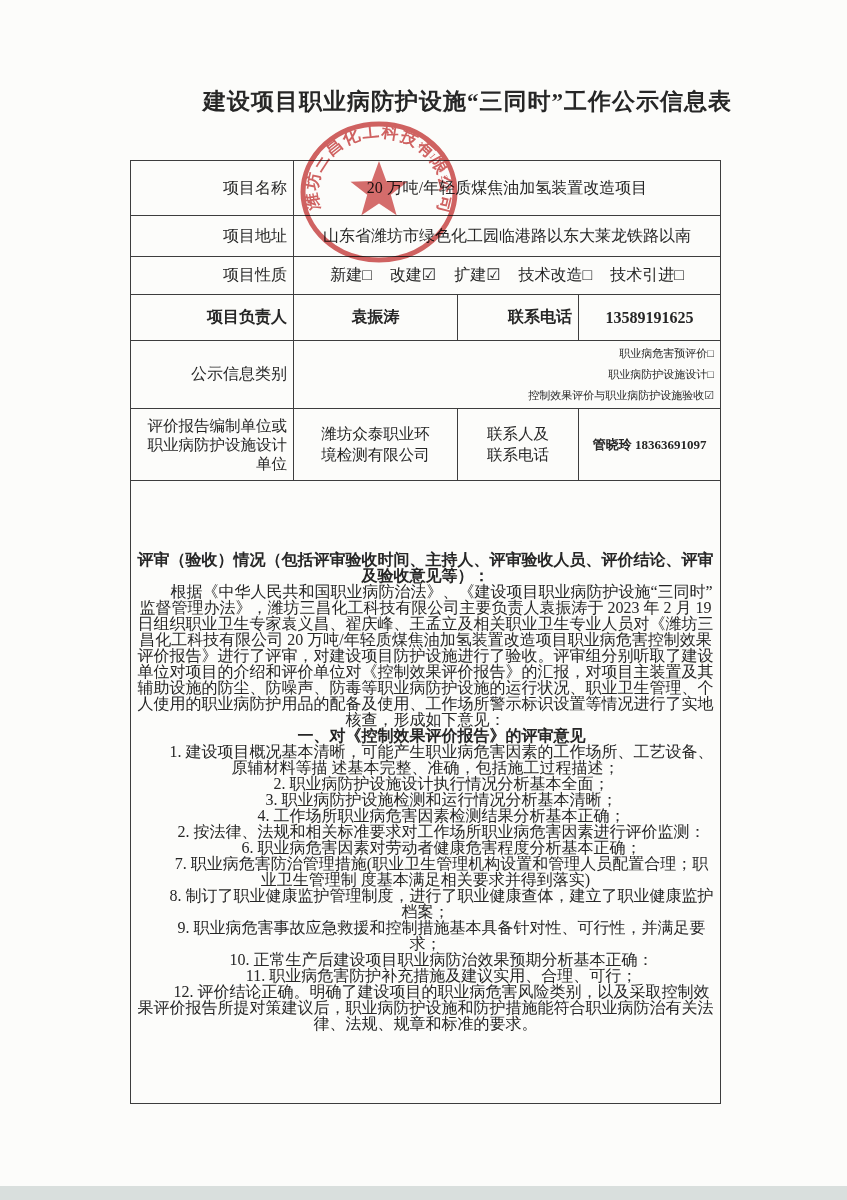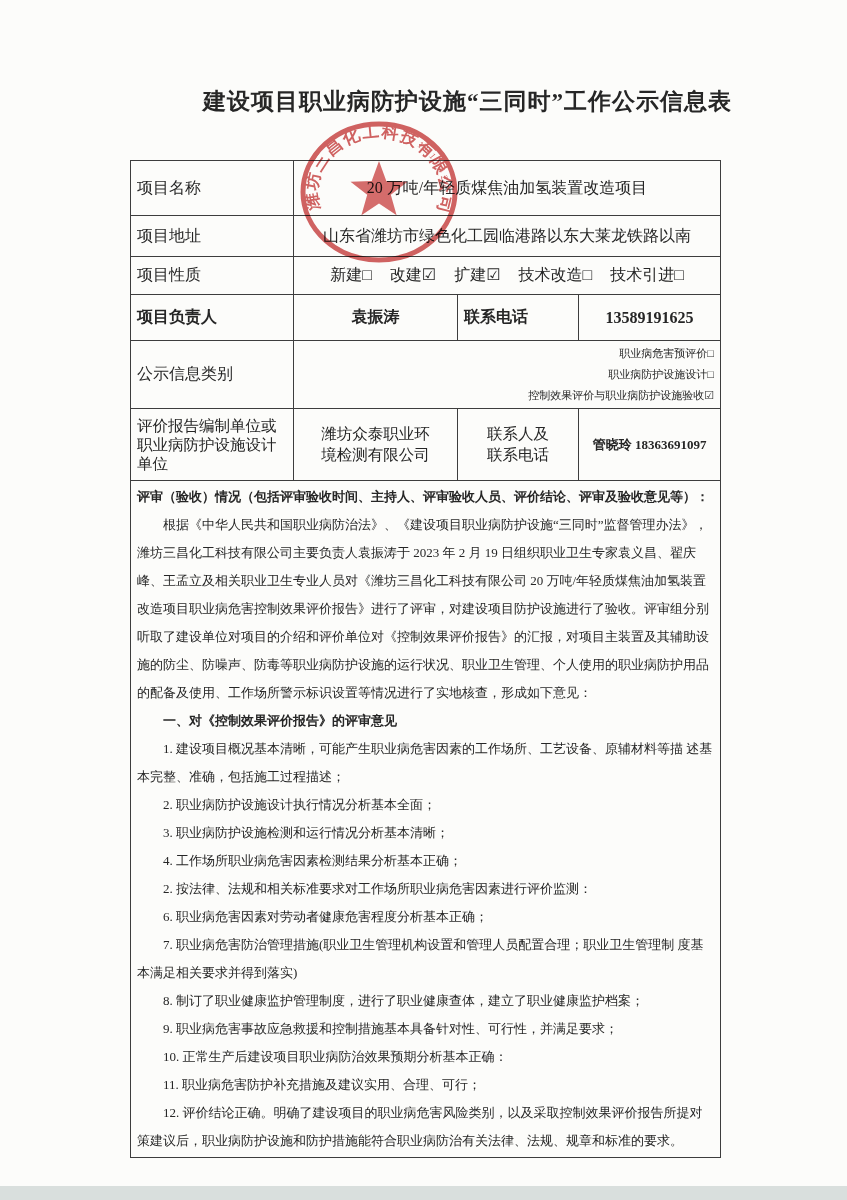--- a/index.html
+++ b/index.html
@@ -20,35 +20,35 @@
   table.doc{
     position:absolute;left:130px;top:160px;width:590px;
     border-collapse:collapse;table-layout:fixed;
     font-size:16px;
   }
   table.doc td{
     border:1.6px solid #3d3d3d;
     padding:2px 6px;
     vertical-align:middle;
   }
-  td.lab{text-align:left;border-radius:11px;}
+  td.lab{text-align:right;border-radius:11px;}
   td.val{text-align:center;}
   .r1{height:55px;}
   .r2{height:41px;}
   .r3{height:38px;}
   .r4{height:46px;font-weight:bold;}
   .r5{height:62px;}
   .r6{height:72px;padding-left:44px;}
   .prewrap{white-space:pre-line;text-align:center;}
   .pub-lines{text-align:right;padding-left:6px;line-height:21px;font-size:11px;}
   .nature-opt{display:inline-block;margin:0 9px;}
   td.review-cell{
-    height:618px;vertical-align:top;text-align:left;
+    height:618px;vertical-align:top;text-align:center;
     padding:6px 10px 4px 10px;
-    font-size:13px;line-height:28px;
+    font-size:16px;line-height:16px;
   }
   .para{margin:0;text-indent:2em;}
   .para.header{font-weight:bold;text-indent:0;}
   .para.heading{font-weight:bold;}
   
   .seal{
     position:absolute;left:296px;top:116px;width:166px;height:152px;
     opacity:.82;mix-blend-mode:multiply;pointer-events:none;
   }
   .seal text{fill:#c84040;}

